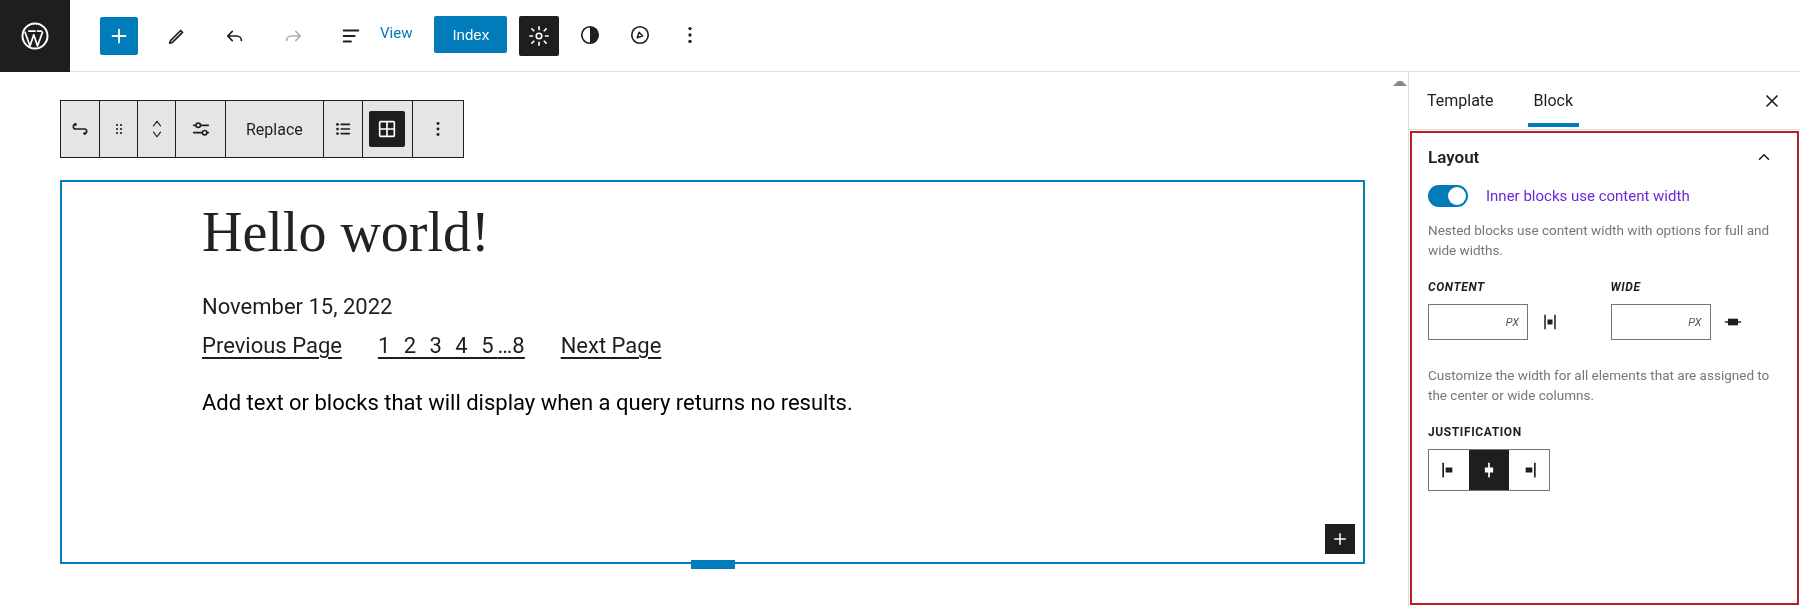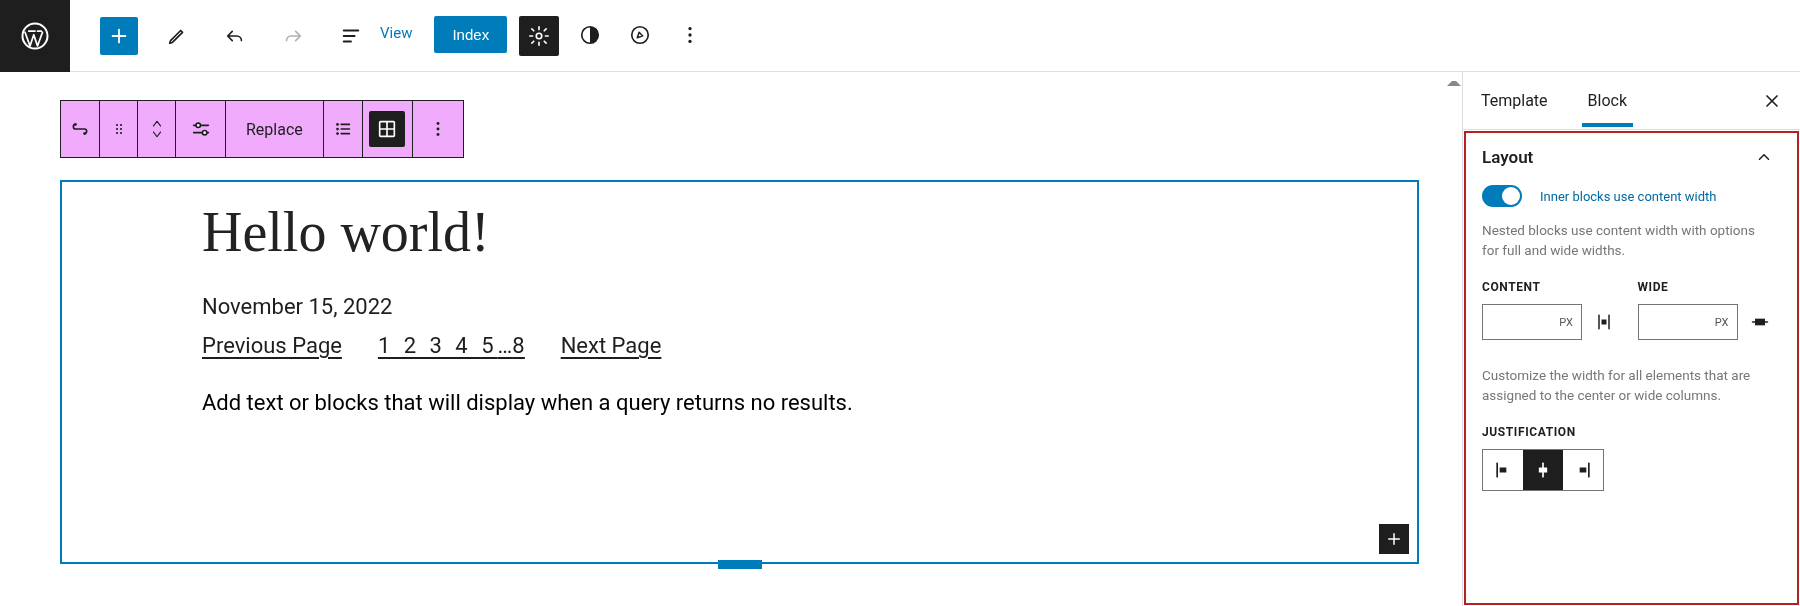--- a/index.html
+++ b/index.html
@@ -39,21 +39,21 @@
   .toolbar-right{display:flex;align-items:flex-start;gap:12px;padding-right:12px;}
   .view-link{color:var(--wp-blue);font-size:15px;padding:8px 10px;cursor:pointer;}
   .save-btn{background:var(--wp-blue);color:#fff;font-size:15px;padding:10px 18px;border:none;border-radius:2px;cursor:pointer;}
   .settings-btn{background:#1e1e1e;color:#fff;width:40px;height:40px;display:flex;align-items:center;justify-content:center;border-radius:2px;cursor:pointer;}
   
   .work-area{flex:1;display:flex;min-height:0;}
   .canvas-wrap{flex:1;position:relative;overflow:hidden;}
   .scroll-hint{position:absolute;right:1px;top:4px;width:14px;height:14px;border:5px solid transparent;border-bottom-color:#888;transform:translateY(-4px);cursor:pointer;}
   
   .block-toolbar{
-    position:absolute;left:60px;top:28px;display:flex;border:1px solid #1e1e1e;background:#f0abfc;height:58px;
+    position:absolute;left:60px;top:28px;display:flex;border:1px solid #1e1e1e;background:#e5e5e5;height:58px;
   }
   .bt-cell{
     min-width:50px;height:100%;display:flex;align-items:center;justify-content:center;border-right:1px solid #1e1e1e;cursor:pointer;padding:0 12px;
   }
   .bt-cell:last-child{border-right:none;}
   .bt-cell.narrow{min-width:38px;padding:0 8px;}
   .bt-cell.replace{font-size:16px;color:#1e1e1e;padding:0 20px;}
   .bt-cell.active{padding:0 6px;}
   .bt-active-box{background:#1e1e1e;color:#fff;border-radius:2px;width:36px;height:36px;display:flex;align-items:center;justify-content:center;}
   .movers{display:flex;flex-direction:column;gap:-2px;}
@@ -69,37 +69,37 @@
   .pagination{display:flex;gap:36px;font-size:22px;color:#1e1e1e;}
   .pagination a{color:#1e1e1e;text-decoration:underline;text-underline-offset:4px;cursor:pointer;}
   .pagination .nums{letter-spacing:4px;text-decoration:underline;text-underline-offset:4px;}
   .pagination .nums .more{letter-spacing:0;text-decoration:none;}
   .pagination .nums .last{text-decoration:underline;text-underline-offset:4px;letter-spacing:0;}
   .no-results{font-size:22px;color:#000000;margin-top:32px;}
   .appender-plus{position:absolute;right:8px;bottom:8px;width:30px;height:30px;background:#1e1e1e;color:#fff;display:flex;align-items:center;justify-content:center;cursor:pointer;font-size:20px;}
   .resize-handle{position:absolute;left:50%;bottom:-7px;width:44px;height:9px;background:var(--wp-blue);transform:translateX(-50%);}
   
   .inspector{
-    width:338px;border-left:1px solid var(--panel-border);display:flex;flex-direction:column;background:#fff;
+    width:392px;border-left:1px solid var(--panel-border);display:flex;flex-direction:column;background:#fff;
   }
   .tabs{display:flex;align-items:center;padding:0 18px;height:58px;border-bottom:1px solid var(--panel-border);position:relative;}
   .tab{padding:0 0 0 0;margin-right:40px;font-size:16px;color:#1e1e1e;cursor:pointer;}
   .tab.active{position:relative;}
   .tab.active::after{content:"";position:absolute;left:-6px;right:-6px;bottom:-17px;height:4px;background:var(--wp-blue);}
   .tabs .close{margin-left:auto;cursor:pointer;}
   .layout-panel{border:2px solid #b32121;padding:14px 24px 16px 16px;flex:1;overflow:auto; margin:1px;}
   .panel-header{display:flex;align-items:center;justify-content:space-between;font-size:17px;font-weight:600;margin-bottom:18px;cursor:pointer;}
   .toggle-row{display:flex;align-items:center;gap:18px;margin-bottom:14px;}
   .toggle{
     width:40px;height:22px;border-radius:11px;background:var(--wp-blue);position:relative;cursor:pointer;flex-shrink:0;
   }
   .toggle::after{content:"";position:absolute;right:2px;top:2px;width:18px;height:18px;border-radius:50%;background:#fff;}
-  .toggle-label{font-size:13px;color:#0369a1;}
+  .toggle-label{font-size:15px;color:#6d28d9;}
   .help-text{font-size:13.5px;color:#777;line-height:1.45;margin-bottom:20px;}
-  .width-row{display:flex;gap:20px;}
+  .width-row{display:flex;gap:20px;font-style:italic;}
   .width-col{flex:1;}
   .width-label{font-size:12px;font-weight:700;letter-spacing:.6px;text-transform:uppercase;margin-bottom:10px;color:#1e1e1e;}
   .width-field-row{display:flex;align-items:center;gap:10px;}
   .unit-input{
     display:flex;align-items:center;border:1px solid #757575;height:36px;width:100px;justify-content:flex-end;padding:0 8px;font-size:11px;color:#555;cursor:text;
   }
   .preset-btn{width:24px;height:24px;display:flex;align-items:center;justify-content:center;cursor:pointer;}
   .just-label{font-size:12px;font-weight:700;letter-spacing:.6px;text-transform:uppercase;margin:14px 0 10px 0;color:#1e1e1e;}
   .just-group{display:inline-flex;border:1px solid #757575;height:42px;}
   .just-btn{width:40px;display:flex;align-items:center;justify-content:center;cursor:pointer;font-size:18px;}

